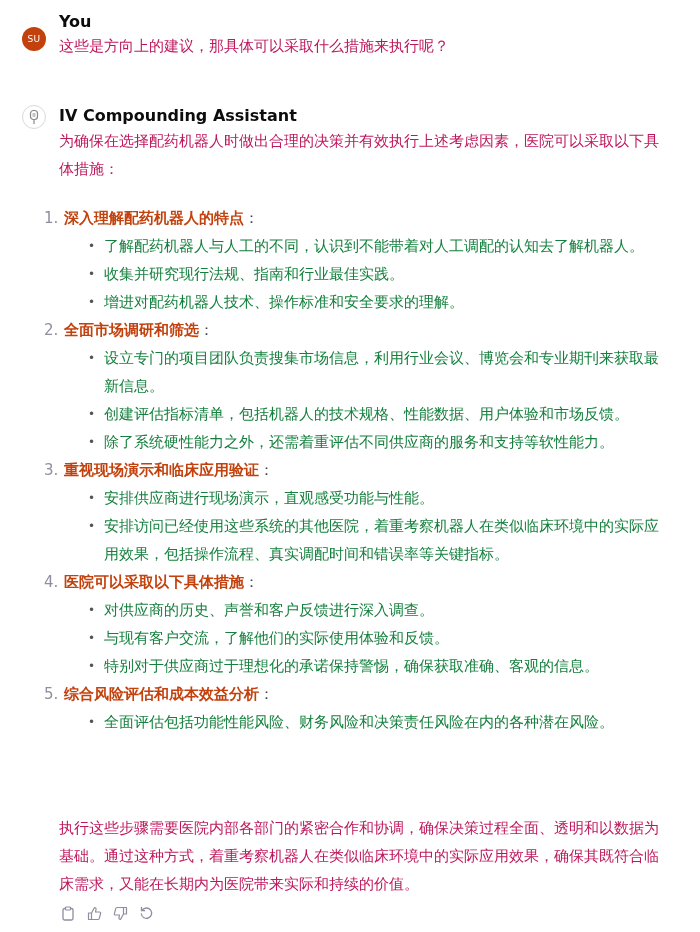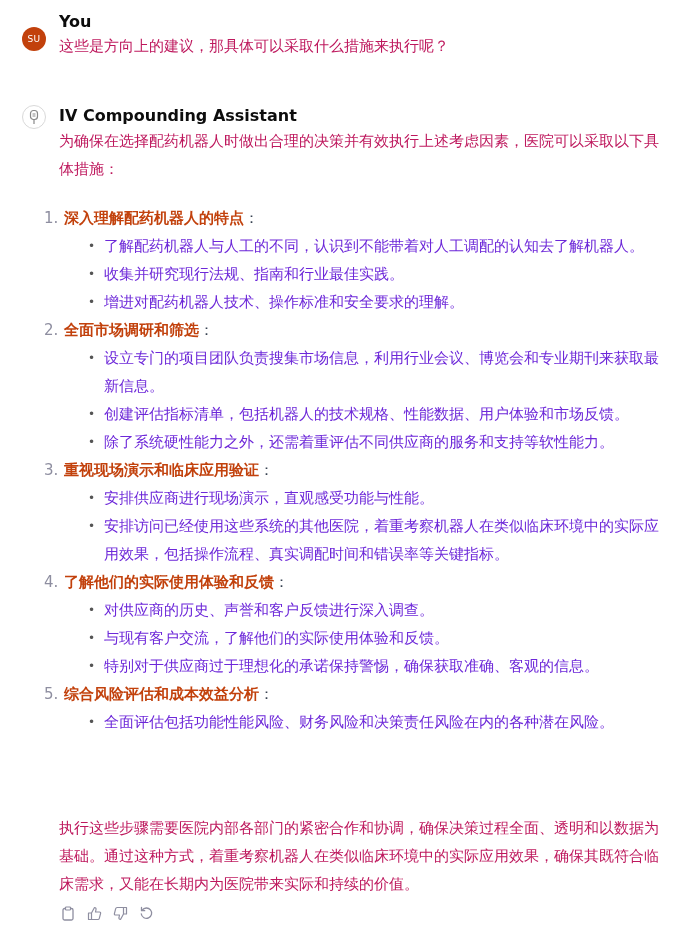--- a/index.html
+++ b/index.html
@@ -15,21 +15,21 @@
     .user-name { top: 12px; }
     .user-text { top: 32px; }
     .bot-name { top: 106px; }
     .intro { top: 127px; }
     ol.steps { position: absolute; top: 204px; left: 44px; width: 626px; margin: 0; padding: 0; list-style: none; font-size: 15px; line-height: 28px; }
     ol.steps > li { position: relative; padding-left: 20px; }
     .num { position: absolute; left: 0; top: 0; color: #8e8ea0; }
     .step-title { font-weight: bold; color: #c2410c; }
     .colon { color: #374151; }
     ul.bullets { margin: 0; padding: 0 0 0 22px; list-style: none; }
-    ul.bullets li { position: relative; padding-left: 18px; color: #6d28d9; }
+    ul.bullets li { position: relative; padding-left: 18px; color: #15803d; }
     ul.bullets li::before { content: "•"; position: absolute; left: 2px; top: 0; color: #555; font-size: 12px; }
     .outro { top: 814px; }
     .actions { position: absolute; top: 904px; left: 59px; display: flex; gap: 8px; }
     .act { width: 18px; height: 18px; display: flex; align-items: center; justify-content: center; cursor: pointer; }
     svg { display: block; }
   </style>
 </head>
 <body>
 
 <div class="msg">
@@ -76,21 +76,21 @@
     <li>
       <span class="num">3.</span>
       <span class="step-title">重视现场演示和临床应用验证</span><span class="colon">：</span>
       <ul class="bullets">
         <li>安排供应商进行现场演示，直观感受功能与性能。</li>
         <li>安排访问已经使用这些系统的其他医院，着重考察机器人在类似临床环境中的实际应用效果，包括操作流程、真实调配时间和错误率等关键指标。</li>
       </ul>
     </li>
     <li>
       <span class="num">4.</span>
-      <span class="step-title">了解他们的实际使用体验和反馈</span><span class="colon">：</span>
+      <span class="step-title">医院可以采取以下具体措施</span><span class="colon">：</span>
       <ul class="bullets">
         <li>对供应商的历史、声誉和客户反馈进行深入调查。</li>
         <li>与现有客户交流，了解他们的实际使用体验和反馈。</li>
         <li>特别对于供应商过于理想化的承诺保持警惕，确保获取准确、客观的信息。</li>
       </ul>
     </li>
     <li>
       <span class="num">5.</span>
       <span class="step-title">综合风险评估和成本效益分析</span><span class="colon">：</span>
       <ul class="bullets">

